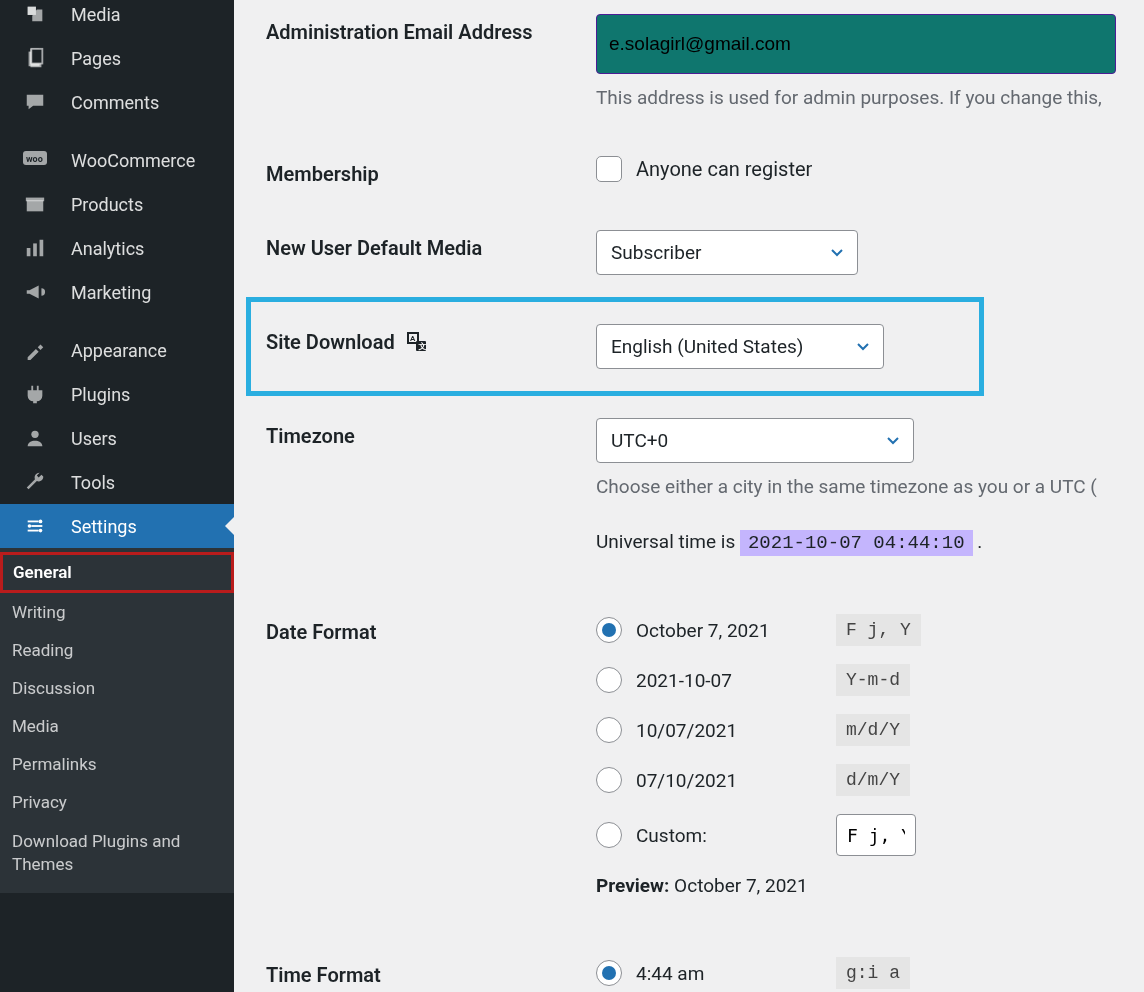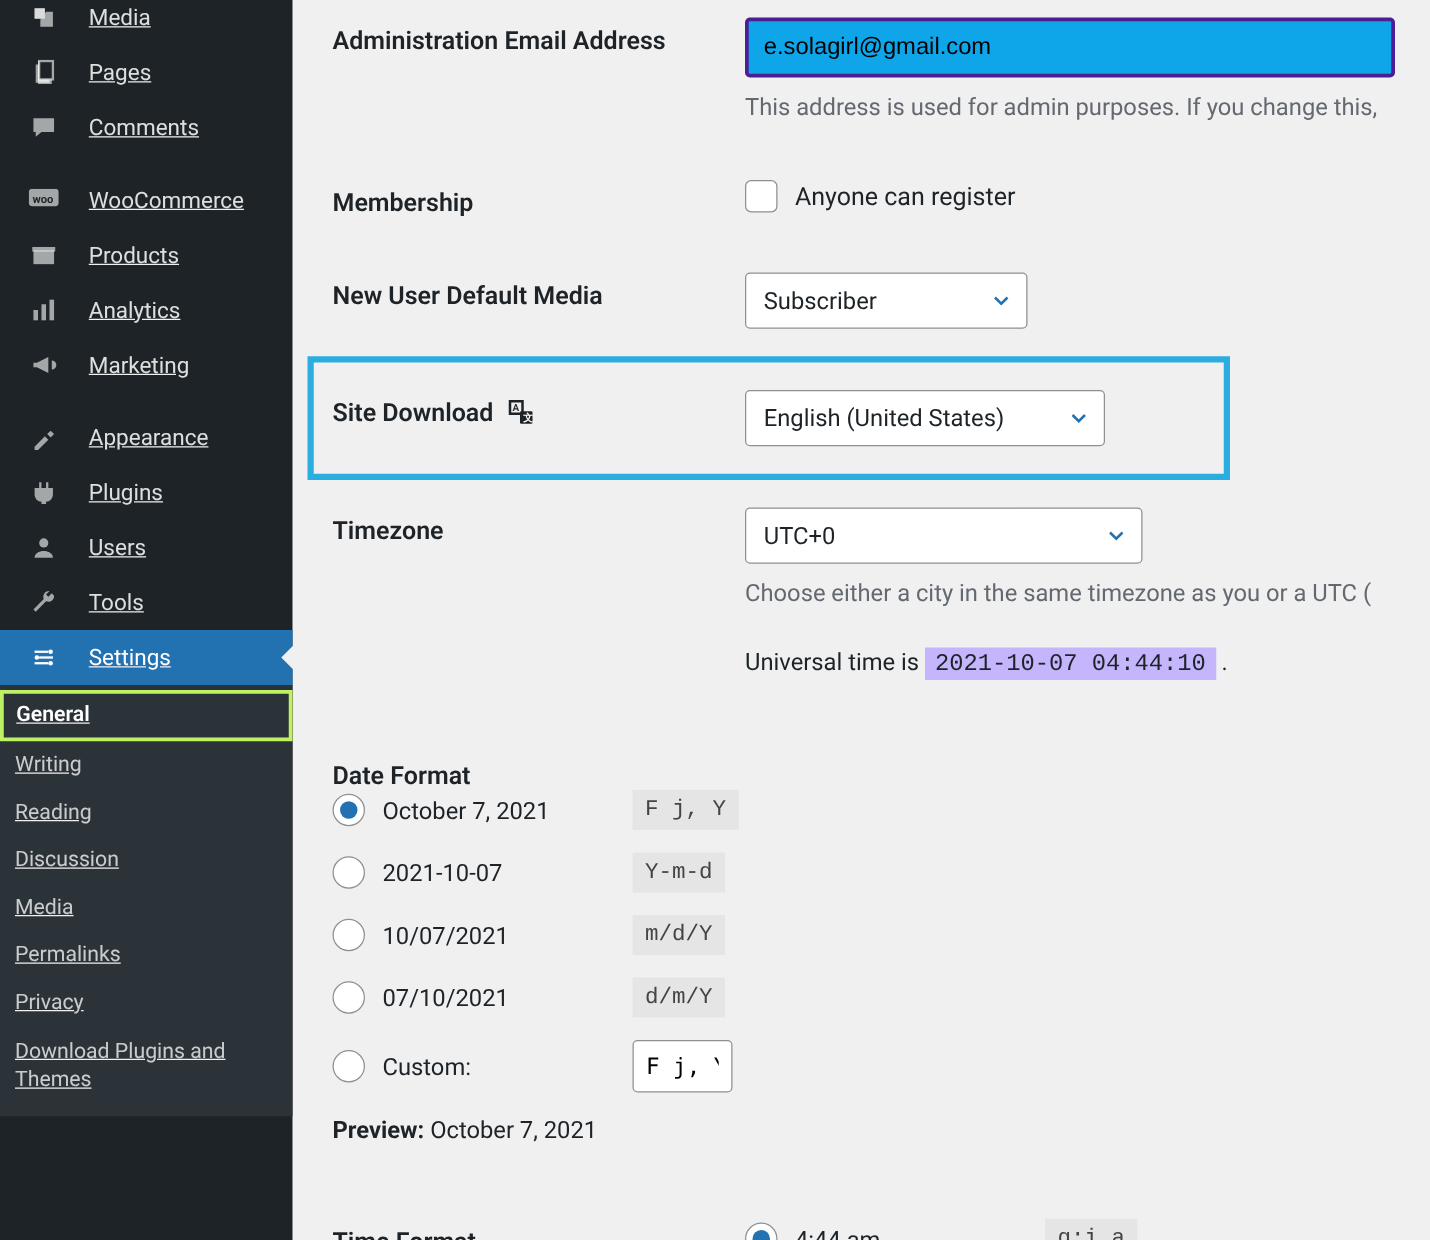--- a/index.html
+++ b/index.html
@@ -15,21 +15,20 @@
   }
   
   .sidebar {
     width: 234px;
     background: #1d2327;
     color: #f0f0f1;
     display: flex;
     flex-direction: column;
     flex-shrink: 0;
     padding-top: 2px;
-    text-decoration: underline;
   }
   .menu-item {
     display: flex;
     align-items: center;
     gap: 14px;
     padding: 10px 12px;
     color: rgba(255,255,255,0.85);
     font-size: 18px;
     cursor: pointer;
     position: relative;
@@ -67,21 +66,21 @@
     padding: 9px 12px;
     font-size: 17px;
     color: rgba(255,255,255,0.75);
     cursor: pointer;
   }
   .submenu-item.active {
     color: #fff;
     font-weight: 600;
   }
   .submenu-item.highlighted {
-    border: 3px solid #bef264;
+    border: 3px solid #b91c1c;
     margin: 0 0 0 0;
     padding: 7px 10px 8px 10px;
   }
   
   .main {
     flex: 1;
     padding: 4px 0 0 32px;
     position: relative;
     overflow: hidden;
   }
@@ -101,47 +100,47 @@
     font-weight: 600;
     font-size: 20px;
     padding-top: 6px;
     flex-shrink: 0;
   }
   .form-control {
     flex: 1;
   }
   .text-input {
     width: 520px;
-    height: 48px;
-    border: 3px solid #4c1d95;
+    height: 60px;
+    border: 1px solid #4c1d95;
     border-radius: 4px;
     padding: 0 12px;
     font-size: 19px;
-    background: #0ea5e9;
+    background: #0f766e;
   }
   .select {
     height: 45px;
     border: 1px solid #8c8f94;
     border-radius: 4px;
     background: #fff;
     padding: 0 42px 0 14px;
     font-size: 19px;
     position: relative;
     display: inline-flex;
     align-items: center;
     cursor: pointer;
   }
   .select .chev {
     position: absolute;
     right: 12px;
     top: 50%;
     transform: translateY(-50%);
     color: #2271b1;
   }
-  .select.w1 { width: 226px; }
+  .select.w1 { width: 262px; }
   .select.w2 { width: 288px; }
   .select.w3 { width: 318px; }
   .desc {
     color: #646970;
     font-size: 19px;
     margin-top: 10px;
     line-height: 1.45;
   }
   .checkbox-row {
     display: flex;
@@ -441,21 +440,21 @@
             </svg>
         </span>
       </div>
       <div class="desc">Choose either a city in the same timezone as you or a UTC (</div>
       <div class="universal-time">
         <span>Universal time is </span><span class="time-code">2021-10-07 04:44:10</span><span> .</span>
       </div>
     </div>
   </div>
 
-  <div class="form-row" style="padding-top:38px;flex-direction:column;">
+  <div class="form-row" style="padding-top:38px;">
     <div class="form-label">Date Format</div>
     <div class="form-control">
       <div class="radio-row">
         <span class="radio checked"></span>
         <span class="radio-label">October 7, 2021</span>
         <span class="code-chip">F j, Y</span>
       </div>
       <div class="radio-row">
         <span class="radio"></span>
         <span class="radio-label">2021-10-07</span>

